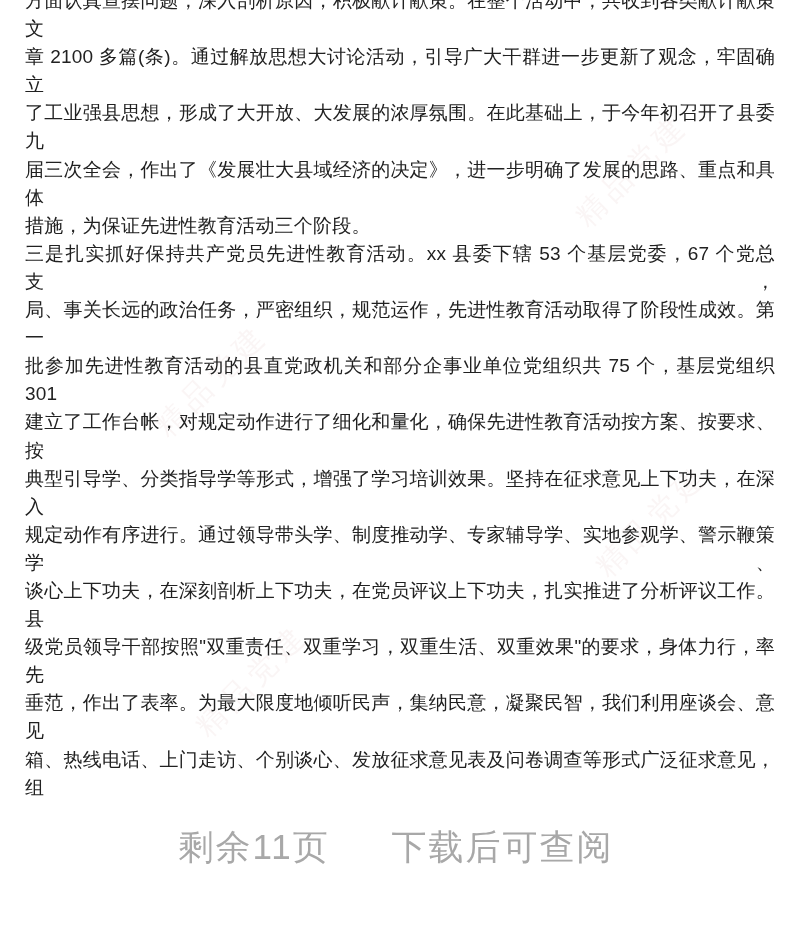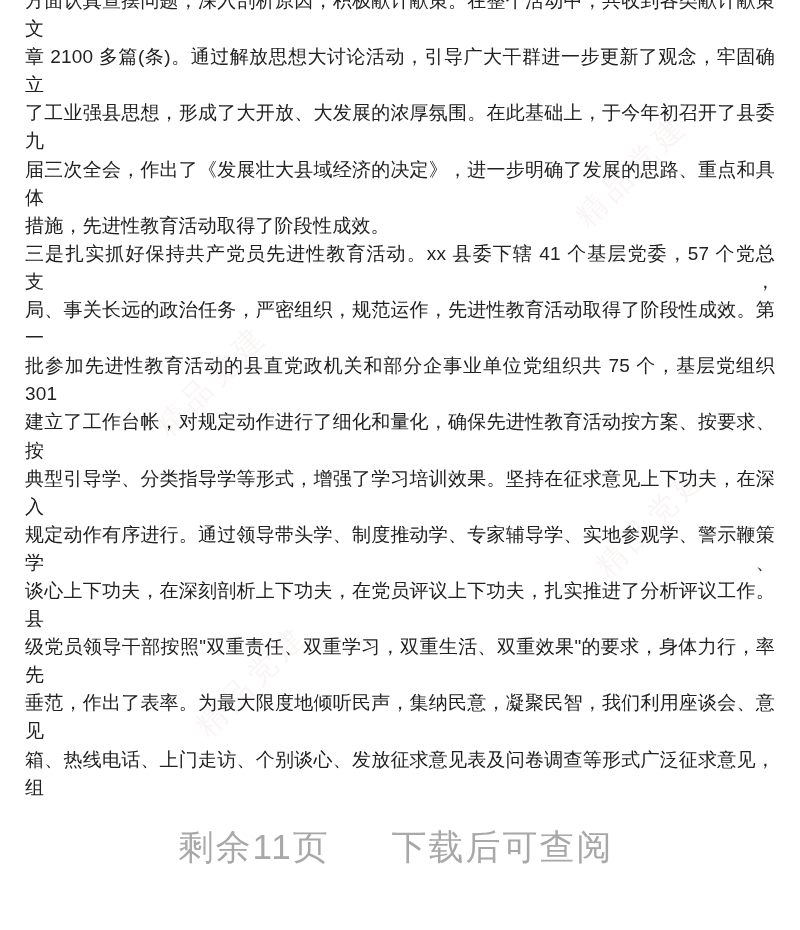--- a/index.html
+++ b/index.html
@@ -74,25 +74,25 @@
     <span class="watermark wm-4">精品党建</span>
   </div>
 
   <div class="doc-text">
     <div class="paragraph">
 
     <div class="doc-line">方面认真查摆问题，深入剖析原因，积极献计献策。在整个活动中，共收到各类献计献策文</div>
         <div class="doc-line">章 2100 多篇(条)。通过解放思想大讨论活动，引导广大干群进一步更新了观念，牢固确立</div>
         <div class="doc-line">了工业强县思想，形成了大开放、大发展的浓厚氛围。在此基础上，于今年初召开了县委九</div>
         <div class="doc-line">届三次全会，作出了《发展壮大县域经济的决定》，进一步明确了发展的思路、重点和具体</div>
-        <div class="doc-line para-last">措施，先进性教育活动取得了阶段性成效。</div>
+        <div class="doc-line para-last">措施，为保证先进性教育活动三个阶段。</div>
       </div>
     <div class="paragraph">
 
-    <div class="doc-line">三是扎实抓好保持共产党员先进性教育活动。xx 县委下辖 41 个基层党委，57 个党总支，</div>
+    <div class="doc-line">三是扎实抓好保持共产党员先进性教育活动。xx 县委下辖 53 个基层党委，67 个党总支，</div>
         <div class="doc-line">局、事关长远的政治任务，严密组织，规范运作，先进性教育活动取得了阶段性成效。第一</div>
         <div class="doc-line">批参加先进性教育活动的县直党政机关和部分企事业单位党组织共 75 个，基层党组织 301</div>
         <div class="doc-line">建立了工作台帐，对规定动作进行了细化和量化，确保先进性教育活动按方案、按要求、按</div>
         <div class="doc-line">典型引导学、分类指导学等形式，增强了学习培训效果。坚持在征求意见上下功夫，在深入</div>
         <div class="doc-line">规定动作有序进行。通过领导带头学、制度推动学、专家辅导学、实地参观学、警示鞭策学、</div>
         <div class="doc-line">谈心上下功夫，在深刻剖析上下功夫，在党员评议上下功夫，扎实推进了分析评议工作。县</div>
         <div class="doc-line">级党员领导干部按照"双重责任、双重学习，双重生活、双重效果"的要求，身体力行，率先</div>
         <div class="doc-line">垂范，作出了表率。为最大限度地倾听民声，集纳民意，凝聚民智，我们利用座谈会、意见</div>
         <div class="doc-line">箱、热线电话、上门走访、个别谈心、发放征求意见表及问卷调查等形式广泛征求意见，组</div>
       </div>

